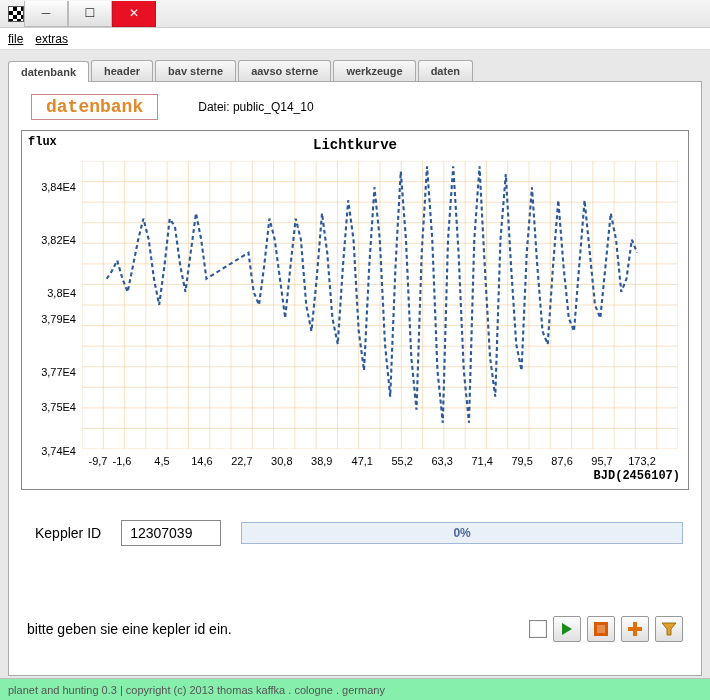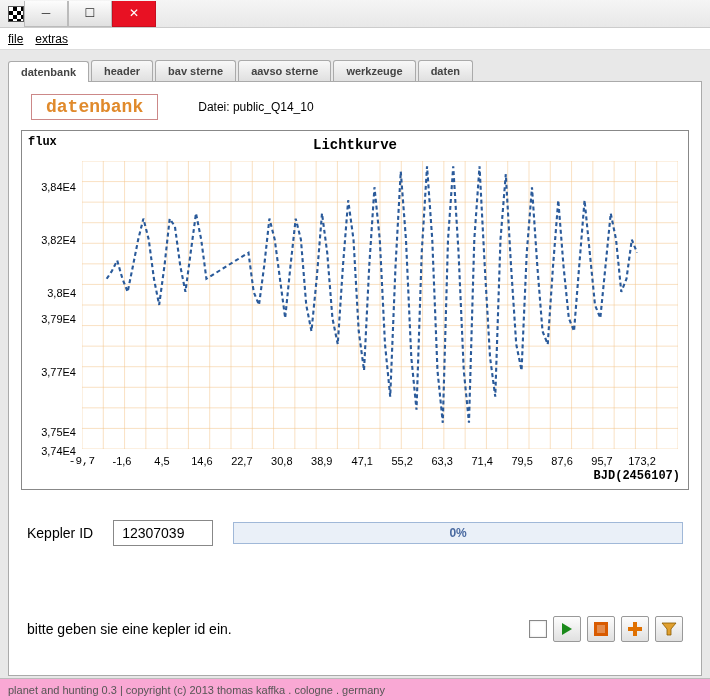--- a/index.html
+++ b/index.html
@@ -122,21 +122,21 @@
 .series { fill:none; stroke:#2a5a9a; stroke-width:2; stroke-dasharray:4 3; }
 .ytick { position:absolute; left:6px; font-size:11px; text-align:right; width:48px; transform: translateY(-50%); }
 .xtick { position:absolute; bottom:22px; font-size:11px; transform:translateX(-50%); }
 .input-row {
   display:flex;
   align-items:center;
   gap: 20px;
   margin-top: 30px;
   padding: 0 6px;
 }
-.input-row label { font-size:14px; }
+.input-row label { font-size:14px;margin-left:8px; }
 .kepler-input {
   border:1px solid #888;
   padding: 4px 8px;
   width: 100px;
   font-size: 14px;
 }
 .progress {
   flex:1;
   height: 22px;
   border:1px solid #a0b8d8;
@@ -163,21 +163,21 @@
 .icon-btn {
   width:28px; height:26px;
   border:1px solid #999;
   background:linear-gradient(#fdfdfd,#e0e0e0);
   display:flex; align-items:center; justify-content:center;
   border-radius:2px;
 }
 .icon-play svg polygon { fill:#1a8a1a; }
 .statusbar {
   height:22px;
-  background:#f9a8d4;
+  background:#86efac;
   border-top:1px solid #bbb;
   display:flex;
   align-items:center;
   padding:0 8px;
   font-size:11px;
   color:#555;
 }
 </style>
 </head>
 <body>
@@ -266,25 +266,25 @@
             </g>
           <polyline class="series" id="series" points="23.2,118.6 28.1,110.7 33.1,100.2 38.0,118.6 42.9,131.8 47.9,105.5 52.8,79.1 57.7,58.0 62.7,79.1 67.6,118.6 72.5,145.0 77.5,105.5 82.4,58.0 87.3,65.9 92.3,105.5 97.2,131.8 102.1,92.3 107.1,52.7 112.0,79.1 116.9,118.6 156.4,92.3 161.3,131.8 166.3,145.0 171.2,105.5 176.1,58.0 181.1,79.1 186.0,118.6 190.9,158.2 195.9,105.5 200.8,58.0 205.7,79.1 210.7,145.0 215.6,171.4 220.5,118.6 225.5,52.7 230.4,92.3 235.3,158.2 240.3,184.5 245.2,105.5 250.1,39.5 255.1,79.1 260.0,171.4 265.0,210.9 269.9,105.5 274.8,26.4 279.8,79.1 284.7,184.5 289.6,237.3 294.6,105.5 299.5,10.5 304.4,79.1 309.4,197.7 314.3,250.5 319.2,92.3 324.2,5.3 329.1,79.1 334.0,210.9 339.0,263.6 343.9,79.1 348.8,5.3 353.8,92.3 358.7,210.9 363.6,263.6 368.6,79.1 373.5,5.3 378.4,105.5 383.4,197.7 388.3,237.3 393.2,79.1 398.2,13.2 403.1,105.5 408.0,184.5 413.0,210.9 417.9,92.3 422.8,26.4 427.8,105.5 432.7,171.4 437.6,184.5 442.6,105.5 447.5,39.5 452.4,105.5 457.4,158.2 462.3,171.4 467.2,105.5 472.2,39.5 477.1,92.3 482.0,145.0 487.0,158.2 491.9,105.5 496.8,52.7 501.8,79.1 506.7,131.8 511.6,118.6 516.6,79.1 521.5,92.3 "></polyline>
         </svg>
       </div>
       <div id="yticks">
           <div class="ytick" style="top: 56.3636px;">3,84E4</div>
           <div class="ytick" style="top: 109.091px;">3,82E4</div>
           <div class="ytick" style="top: 161.818px;">3,8E4</div>
           <div class="ytick" style="top: 188.182px;">3,79E4</div>
           <div class="ytick" style="top: 240.909px;">3,77E4</div>
-          <div class="ytick" style="top: 301px;">3,75E4</div>
+          <div class="ytick" style="top: 276px;">3,75E4</div>
           <div class="ytick" style="top: 320px;">3,74E4</div>
         </div>
       <div id="xticks">
-          <div class="xtick" style="left: 60px; font-family: Liberation Mono, monospace;">-9,7</div>
+          <div class="xtick" style="left: 76px;">-9,7</div>
           <div class="xtick" style="left: 99.9648px;">-1,6</div>
           <div class="xtick" style="left: 139.93px;">4,5</div>
           <div class="xtick" style="left: 179.894px;">14,6</div>
           <div class="xtick" style="left: 219.859px;">22,7</div>
           <div class="xtick" style="left: 259.824px;">30,8</div>
           <div class="xtick" style="left: 299.789px;">38,9</div>
           <div class="xtick" style="left: 340.247px;">47,1</div>
           <div class="xtick" style="left: 380.211px;">55,2</div>
           <div class="xtick" style="left: 420.176px;">63,3</div>
           <div class="xtick" style="left: 460.141px;">71,4</div>

